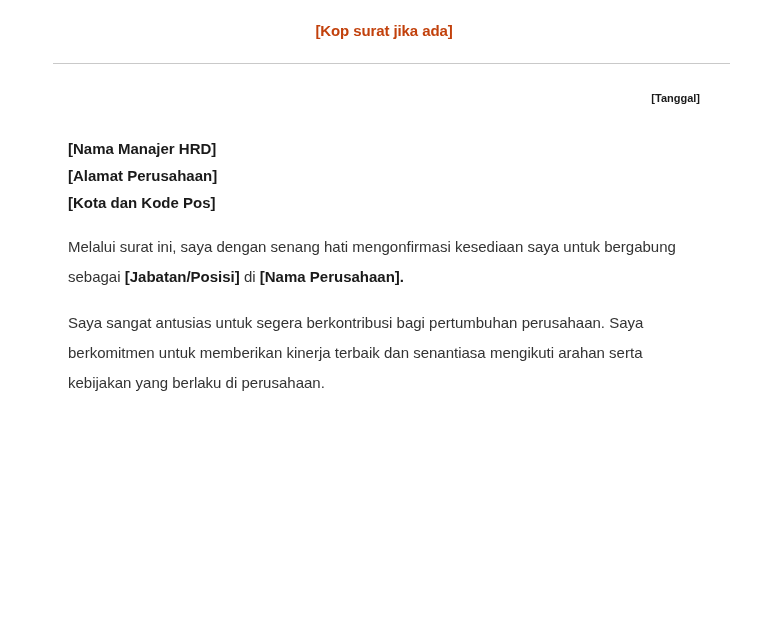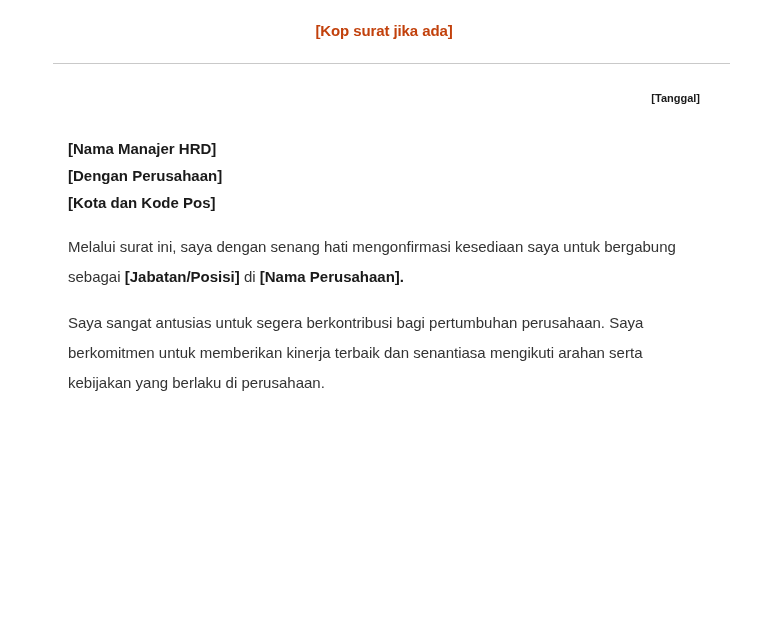--- a/index.html
+++ b/index.html
@@ -105,21 +105,21 @@
 
   <hr class="rule">
 
   <div class="content">
 
     <div class="date-line">[Tanggal]</div>
 
 
     <div class="addr-block">
       <div class="addr-line">[Nama Manajer HRD]</div>
-      <div class="addr-line">[Dengan Perusahaan]</div>
+      <div class="addr-line">[Alamat Perusahaan]</div>
       <div class="addr-line">[Kota dan Kode Pos]</div>
     </div>
 
 
     <div id="paragraphs-host">
         <p class="para"><span>Melalui surat ini, saya dengan senang hati mengonfirmasi kesediaan saya untuk bergabung sebagai </span><b>[Jabatan/Posisi]</b><span> di </span><b>[Nama Perusahaan].</b></p>
         <p class="para"><span>Saya sangat antusias untuk segera berkontribusi bagi pertumbuhan perusahaan. Saya berkomitmen untuk memberikan kinerja terbaik dan senantiasa mengikuti arahan serta kebijakan yang berlaku di perusahaan.</span></p>
       </div>
 
   </div>

